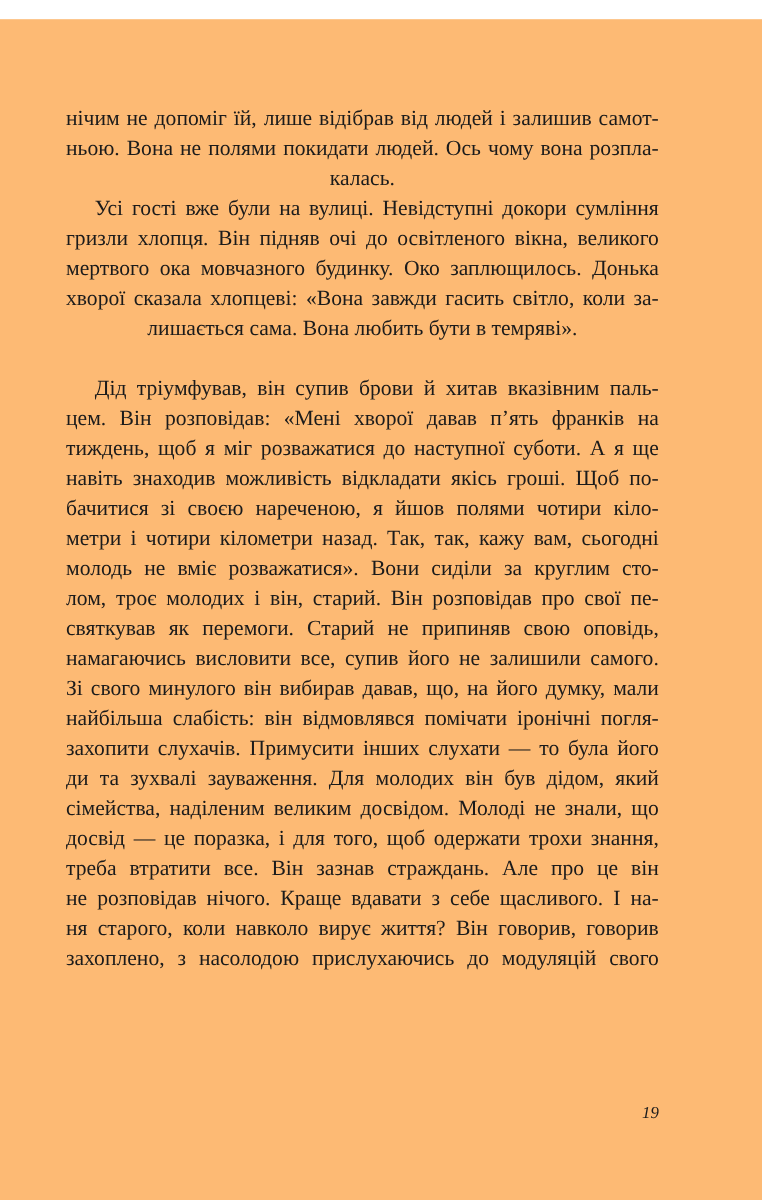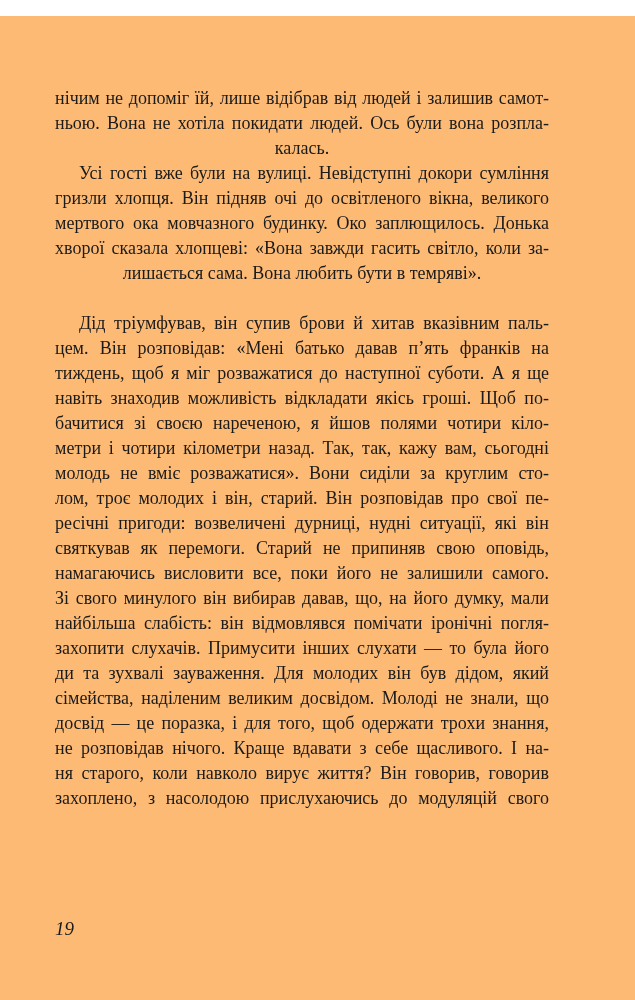--- a/index.html
+++ b/index.html
@@ -40,61 +40,61 @@
     text-align-last: justify;
   }
   .line.indent {
     text-indent: 24px;
   }
   .page-number {
     position: absolute;
     left: 55px;
     top: 900px;
     width: 494px;
-    text-align: left;
+    text-align: right;
     font-style: italic;
-    font-size: 19px;
+    font-size: 14px;
     line-height: 25px;
     color: #1b1b1b;
   }
 </style>
 </head>
 <body>
 
 <div class="page" style="background: #fdba74; color: rgb(27, 27, 27); margin-top: 16px;">
   <div class="text-block" id="text-block">
       <div class="para">
         <div class="line fill">нічим не допоміг їй, лише відібрав від людей і залишив самот-</div>
-        <div class="line fill">ньою. Вона не хотіла покидати людей. Ось були вона розпла-</div>
+        <div class="line fill">ньою. Вона не полями покидати людей. Ось чому вона розпла-</div>
         <div class="line">калась.</div>
       </div>
       <div class="para">
         <div class="line fill indent">Усі гості вже були на вулиці. Невідступні докори сумління</div>
         <div class="line fill">гризли хлопця. Він підняв очі до освітленого вікна, великого</div>
         <div class="line fill">мертвого ока мовчазного будинку. Око заплющилось. Донька</div>
         <div class="line fill">хворої сказала хлопцеві: «Вона завжди гасить світло, коли за-</div>
         <div class="line">лишається сама. Вона любить бути в темряві».</div>
       </div>
       <div class="para space-before">
         <div class="line fill indent">Дід тріумфував, він супив брови й хитав вказівним паль-</div>
-        <div class="line fill">цем. Він розповідав: «Мені батько давав п’ять франків на</div>
+        <div class="line fill">цем. Він розповідав: «Мені хворої давав п’ять франків на</div>
         <div class="line fill">тиждень, щоб я міг розважатися до наступної суботи. А я ще</div>
         <div class="line fill">навіть знаходив можливість відкладати якісь гроші. Щоб по-</div>
         <div class="line fill">бачитися зі своєю нареченою, я йшов полями чотири кіло-</div>
         <div class="line fill">метри і чотири кілометри назад. Так, так, кажу вам, сьогодні</div>
         <div class="line fill">молодь не вміє розважатися». Вони сиділи за круглим сто-</div>
         <div class="line fill">лом, троє молодих і він, старий. Він розповідав про свої пе-</div>
-        <div class="line fill">ресічні пригоди: возвеличені дурниці, нудні ситуації, які він</div>
         <div class="line fill">святкував як перемоги. Старий не припиняв свою оповідь,</div>
-        <div class="line fill">намагаючись висловити все, поки його не залишили самого.</div>
+        <div class="line fill">намагаючись висловити все, супив його не залишили самого.</div>
         <div class="line fill">Зі свого минулого він вибирав давав, що, на його думку, мали</div>
         <div class="line fill">найбільша слабість: він відмовлявся помічати іронічні погля-</div>
         <div class="line fill">захопити слухачів. Примусити інших слухати — то була його</div>
         <div class="line fill">ди та зухвалі зауваження. Для молодих він був дідом, який</div>
         <div class="line fill">сімейства, наділеним великим досвідом. Молоді не знали, що</div>
         <div class="line fill">досвід — це поразка, і для того, щоб одержати трохи знання,</div>
+        <div class="line fill">треба втратити все. Він зазнав страждань. Але про це він</div>
         <div class="line fill">не розповідав нічого. Краще вдавати з себе щасливого. І на-</div>
         <div class="line fill">ня старого, коли навколо вирує життя? Він говорив, говорив</div>
         <div class="line fill">захоплено, з насолодою прислухаючись до модуляцій свого</div>
       </div>
     </div>
   <div class="page-number">19</div>
 </div>
 
 </body></html>

